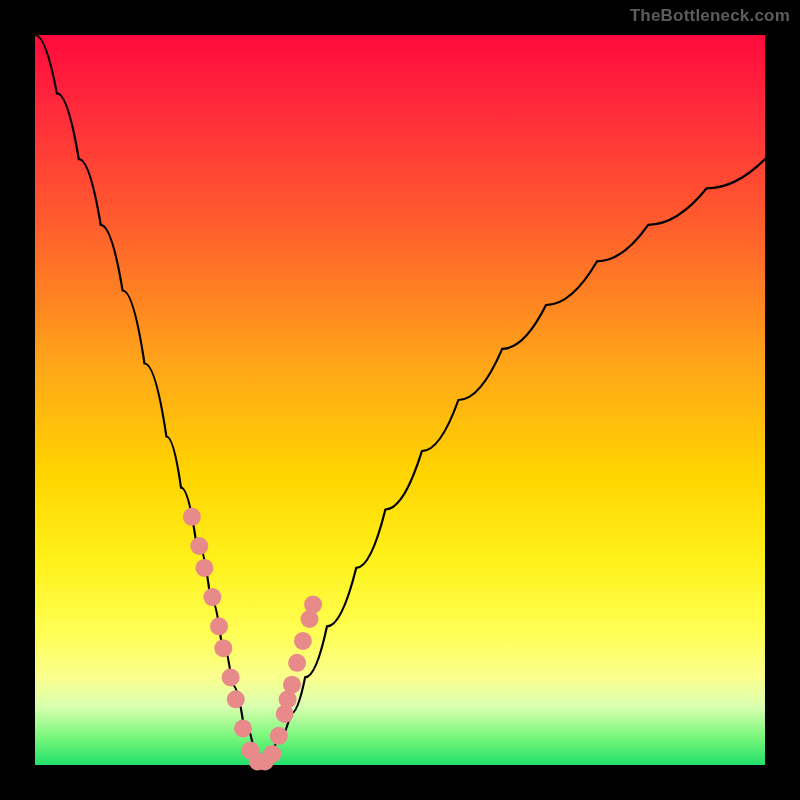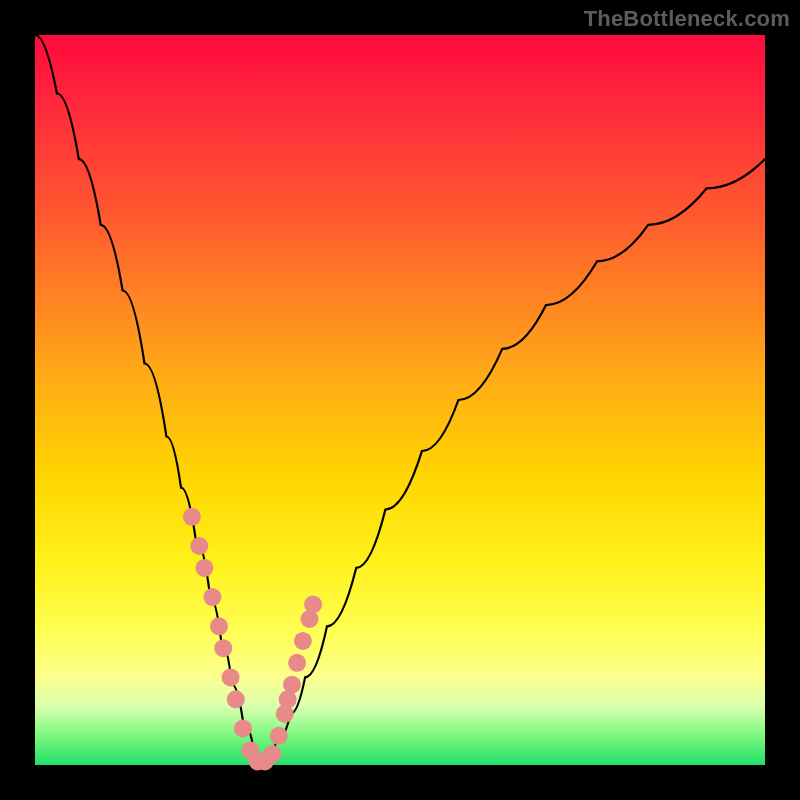--- a/index.html
+++ b/index.html
@@ -27,21 +27,21 @@
       #fbff8e 88%,
       #d9ffb0 92%,
       #7cf77c 96%,
       #22e06a 100%);
   }
   .watermark {
     position: absolute;
     top: 6px;
     right: 10px;
     font-family: Arial, Helvetica, sans-serif;
-    font-size: 22px;
+    font-size: 17px;
     font-weight: 600;
     color: #5c5c5c;
     letter-spacing: 0.2px;
     user-select: none;
   }
   svg.overlay {
     position: absolute;
     left: 0; top: 0;
     width: 730px; height: 730px;
     overflow: visible;

